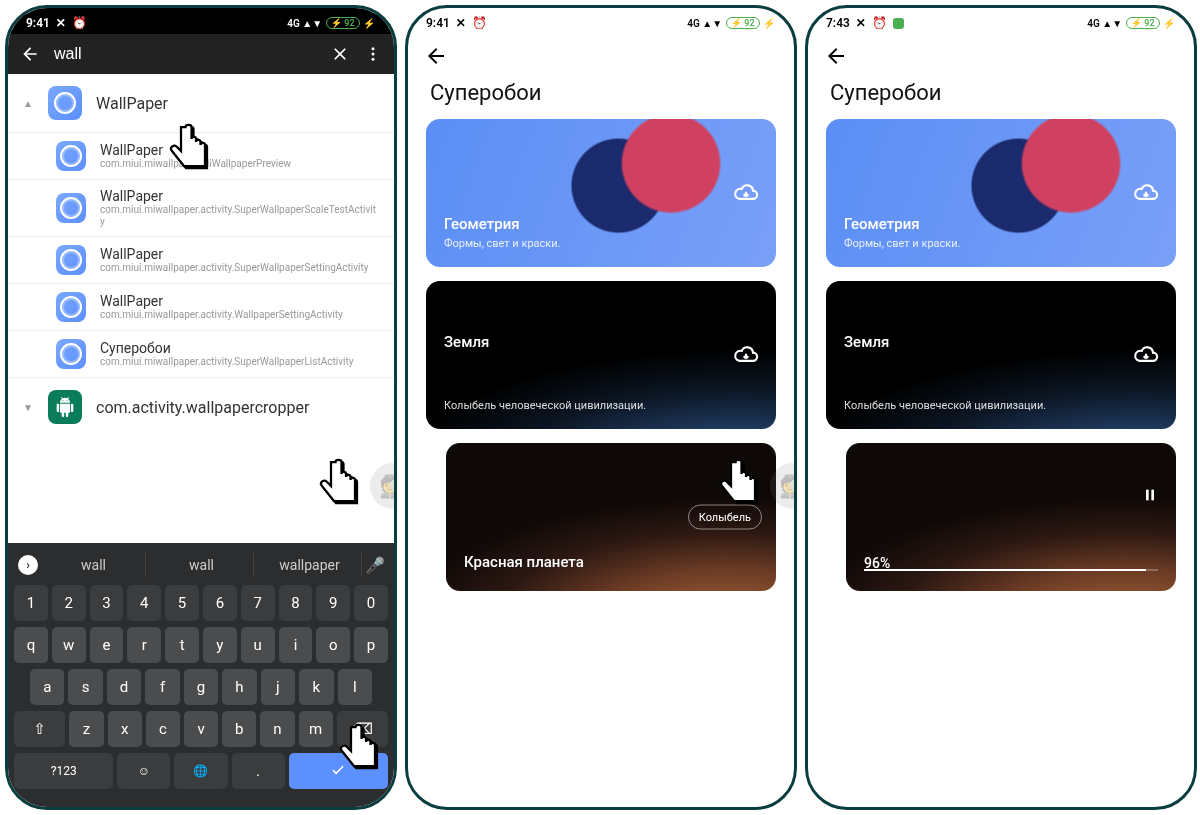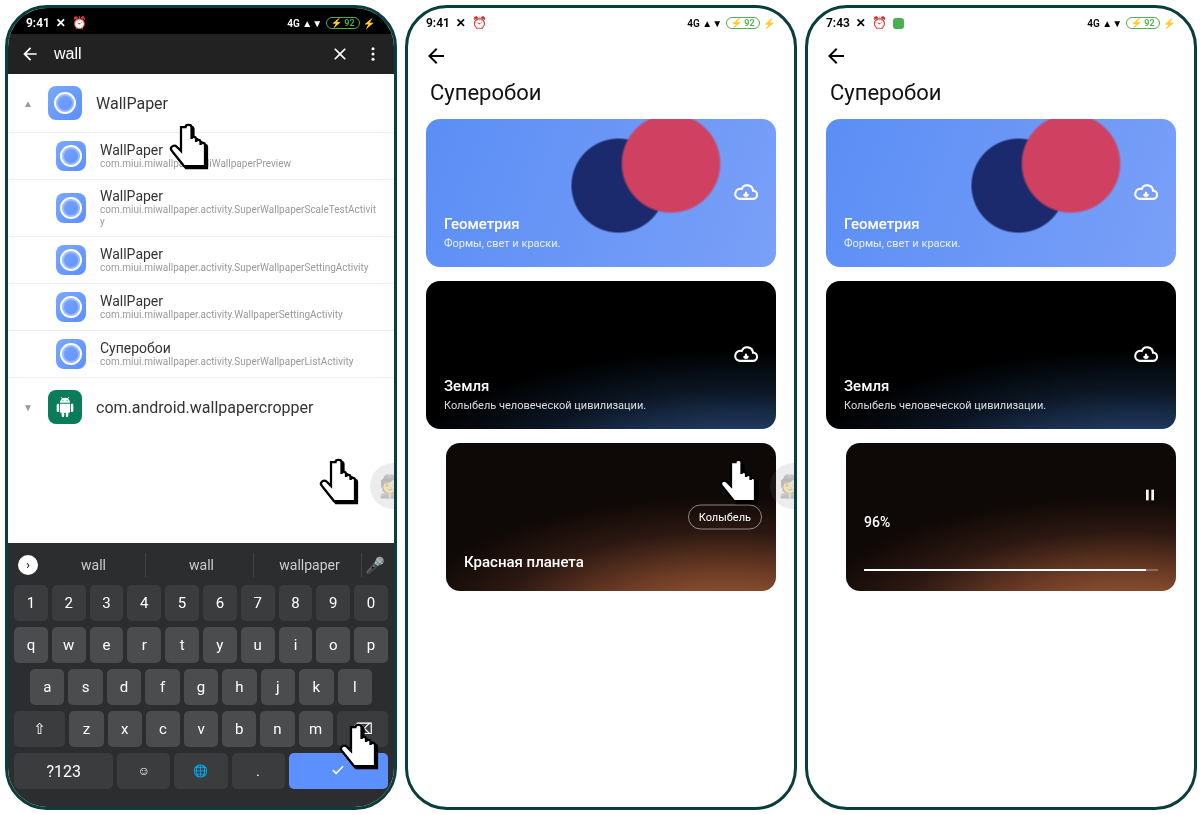--- a/index.html
+++ b/index.html
@@ -187,20 +187,21 @@
     flex-direction: column;
     justify-content: flex-end;
   }
   .card.geometry {
     background: radial-gradient(circle at 70% 30%, #d04060 0%, #d04060 18%, transparent 19%),
                 radial-gradient(circle at 55% 45%, #1a2a6d 0%, #1a2a6d 22%, transparent 23%),
                 linear-gradient(110deg, #5b8ef5, #7aa0f8);
   }
   .card.earth {
     background: radial-gradient(ellipse 140% 120% at 90% 130%, #3868a8 0%, #1d3456 28%, #0b1522 48%, #000 70%);
+    gap: 44px;
   }
   .card.mars {
     background: radial-gradient(ellipse 140% 120% at 85% 120%, #a8653a 0%, #6d3c25 28%, #2c1812 50%, #0e0806 70%);
     margin-left: 20px;
   }
   .card-title { font-size: 15px; font-weight: 500; margin-bottom: 4px; }
   .card-sub { font-size: 11px; opacity: 0.85; line-height: 1.3; max-width: 220px; }
   .cloud-icon {
     position: absolute;
     right: 16px;
@@ -340,21 +341,21 @@
         </div>
     </div>
     <div class="app-group header">
       <span class="chevron">▼</span>
       <div class="app-icon android">
         <svg width="20" height="20" viewBox="0 0 24 24" fill="#fff">
             <path d="M6 18c0 .55.45 1 1 1h1v3.5c0 .83.67 1.5 1.5 1.5s1.5-.67 1.5-1.5V19h2v3.5c0 .83.67 1.5 1.5 1.5s1.5-.67 1.5-1.5V19h1c.55 0 1-.45 1-1V8H6v10zM3.5 8C2.67 8 2 8.67 2 9.5v7c0 .83.67 1.5 1.5 1.5S5 17.33 5 16.5v-7C5 8.67 4.33 8 3.5 8zm17 0c-.83 0-1.5.67-1.5 1.5v7c0 .83.67 1.5 1.5 1.5s1.5-.67 1.5-1.5v-7c0-.83-.67-1.5-1.5-1.5zm-4.97-5.84l1.3-1.3c.2-.2.2-.51 0-.71-.2-.2-.51-.2-.71 0l-1.48 1.48C13.85 1.23 12.95 1 12 1c-.96 0-1.86.23-2.66.63L7.85.15c-.2-.2-.51-.2-.71 0-.2.2-.2.51 0 .71l1.31 1.31C6.97 3.26 6 5.01 6 7h12c0-1.99-.97-3.75-2.47-4.84zM10 5H9V4h1v1zm5 0h-1V4h1v1z"></path>
           </svg>
       </div>
       <div class="app-text">
-          <div class="app-title">com.android.wallpapercropper</div>
+          <div class="app-title">com.activity.wallpapercropper</div>
         </div>
     </div>
   </div>
 
   <div class="keyboard">
     <div class="suggest-row">
       <div class="suggest-chip">›</div>
       <div class="suggest-word">wall</div>
       <div class="suggest-word">wall</div>
       <div class="suggest-word">wallpaper</div>
@@ -400,21 +401,21 @@
       <div class="key">z</div>
       <div class="key">x</div>
       <div class="key">c</div>
       <div class="key">v</div>
       <div class="key">b</div>
       <div class="key">n</div>
       <div class="key">m</div>
       <div class="key dark wide">⌫</div>
     </div>
     <div class="key-row">
-      <div class="key dark wide" style="font-size:16px">?123</div>
+      <div class="key dark wide" style="font-size:12px">?123</div>
       <div class="key dark" style="flex:0.8;font-size:12px">☺</div>
       <div class="key dark" style="flex:0.8;font-size:12px">🌐</div>
       <div class="key dark" style="flex:0.8">.</div>
       <div class="key enter wide">
         <svg width="18" height="18" viewBox="0 0 24 24" fill="#fff">
             <path d="M9.5 16.5l-5-5 1.4-1.4L9.5 13.7 18.1 5l1.4 1.4z"></path>
           </svg>
       </div>
     </div>
   </div>
@@ -520,21 +521,21 @@
         </svg>
     </div>
     <div class="card earth">
       <div class="card-title">Земля</div>
       <div class="card-sub">Колыбель человеческой цивилизации.</div>
       <svg class="cloud-icon" viewBox="0 0 24 24" fill="none" stroke="#fff" stroke-width="1.8">
           <path d="M18 10a5 5 0 00-9.6-1.5A4 4 0 006 17h12a3.5 3.5 0 000-7z"></path>
           <path d="M12 11v4m0 0l-2-2m2 2l2-2"></path>
         </svg>
     </div>
-    <div class="card mars progress-card" style="justify-content:center;padding-top:30px">
+    <div class="card mars progress-card" style="justify-content:flex-end;padding-top:30px">
       <div class="card-title">96%</div>
       <svg class="pause-icon" viewBox="0 0 24 24" fill="#fff">
           <rect x="6" y="4" width="4" height="16"></rect>
           <rect x="14" y="4" width="4" height="16"></rect>
         </svg>
       <div class="progress-bar">
           <div class="progress-fill"></div>
         </div>
     </div>
   </div>

